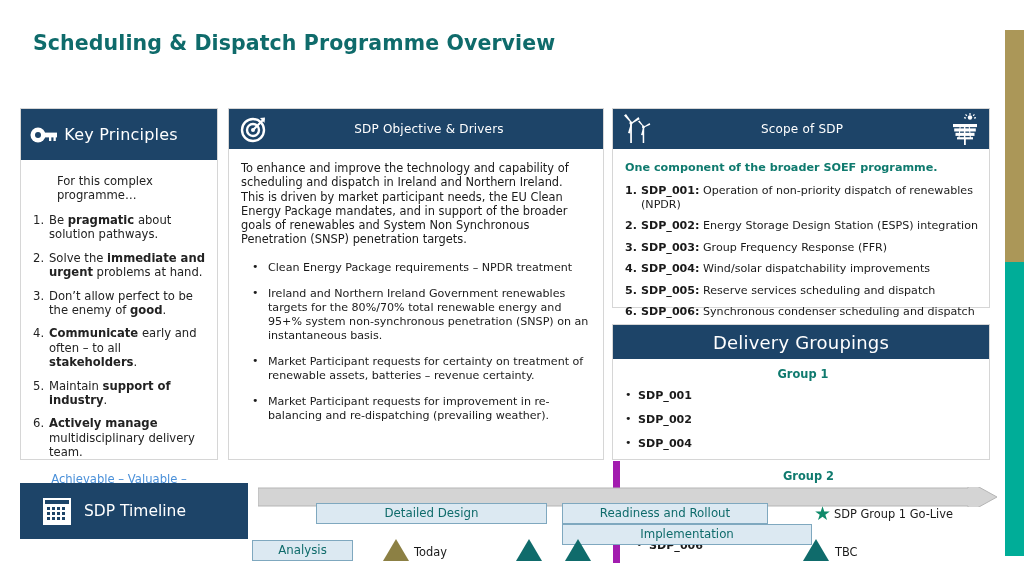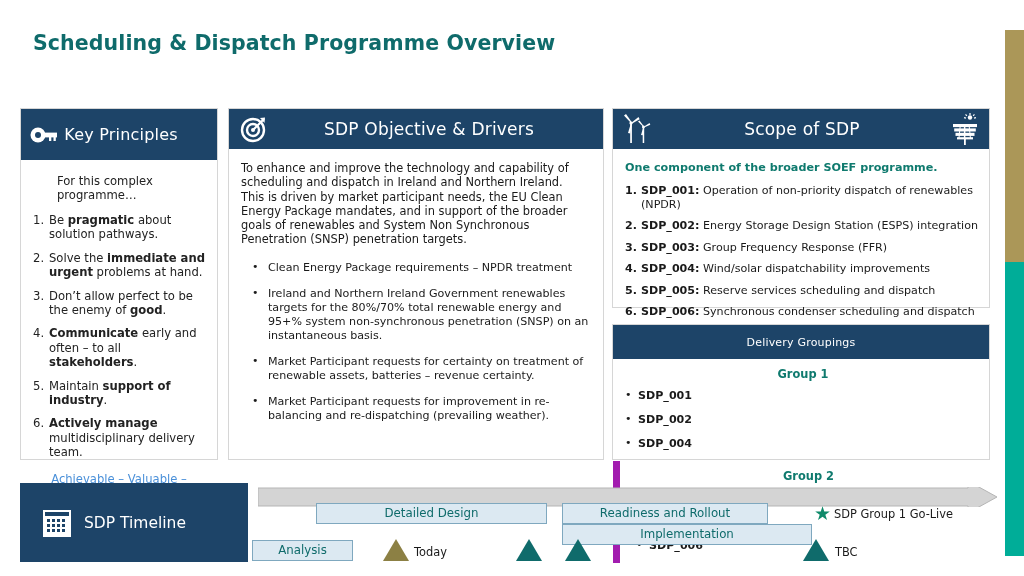--- a/index.html
+++ b/index.html
@@ -19,21 +19,21 @@
     letter-spacing:.1px;
   }
 
   
   .card{position:absolute;background:#fff;border:1px solid #d6d6d6;box-sizing:border-box;}
   .card-hd{
     background:#1d4468;color:#ffffff;box-sizing:border-box;
     display:flex;align-items:center;position:relative;
   }
   .card-hd .hd-title{
-    flex:1;text-align:center;font-size:17px;font-weight:normal;
+    flex:1;text-align:center;font-size:12px;font-weight:normal;
     letter-spacing:.2px;
   }
   .hd-ico{display:flex;align-items:center;justify-content:center;}
   .card-body{box-sizing:border-box;}
 
   
   #card-key{left:20px;top:108px;width:198px;height:352px;}
   #card-key .card-hd{height:51px;padding:0 28px 0 8px;}
   #card-key .hd-title{font-size:16px;padding-right:6px;}
   #card-key .card-body{padding:14px 12px 6px 12px;}
@@ -72,35 +72,35 @@
   ol.scope-list li{
     counter-increment:sc;position:relative;padding-left:16px;
     font-size:11.1px;line-height:13.5px;margin-bottom:8px;color:#1a1a1a;
   }
   ol.scope-list li:before{content:counter(sc) ".";position:absolute;left:0;top:0;font-weight:bold;}
   .sc-id{font-weight:bold;}
 
   
   #card-deliv{left:612px;top:324px;width:378px;height:136px;}
   #card-deliv .card-hd{height:34px;justify-content:center;}
-  #card-deliv .hd-title{font-size:11px;text-align:center;}
+  #card-deliv .hd-title{font-size:18px;text-align:center;}
   .deliv-body{display:flex;height:calc(100% - 34px);flex-direction:column;}
   .deliv-col{flex:1;padding:8px 6px 0 10px;box-sizing:border-box;}
   .deliv-col.right{border-left:7px solid #a21caf;padding-left:14px;}
   .deliv-hd{text-align:center;font-size:11.4px;font-weight:bold;color:#0f7a6e;margin-bottom:8px;}
   ul.deliv-items{margin:0;padding:0;list-style:none;}
   ul.deliv-items li{
     position:relative;padding-left:15px;font-size:11.1px;font-weight:bold;
     line-height:13px;margin-bottom:11px;color:#1a1a1a;
   }
   ul.deliv-items li:before{content:"\2022";position:absolute;left:2px;top:-1px;font-weight:normal;}
 
   
   #tl-label{
-    position:absolute;left:20px;top:483px;width:228px;height:79px;
+    position:absolute;left:20px;top:483px;width:228px;height:56px;
     background:#1d4468;display:flex;align-items:center;padding-left:22px;
     box-sizing:border-box;
   }
   #tl-label .tl-txt{color:#fff;font-size:15.5px;margin-left:12px;}
 
   #tl-area{position:absolute;left:252px;top:483px;width:740px;height:79px;}
   .tl-arrow{
     position:absolute;left:6px;top:4px;width:740px;height:20px;
   }
   .tl-bar{

